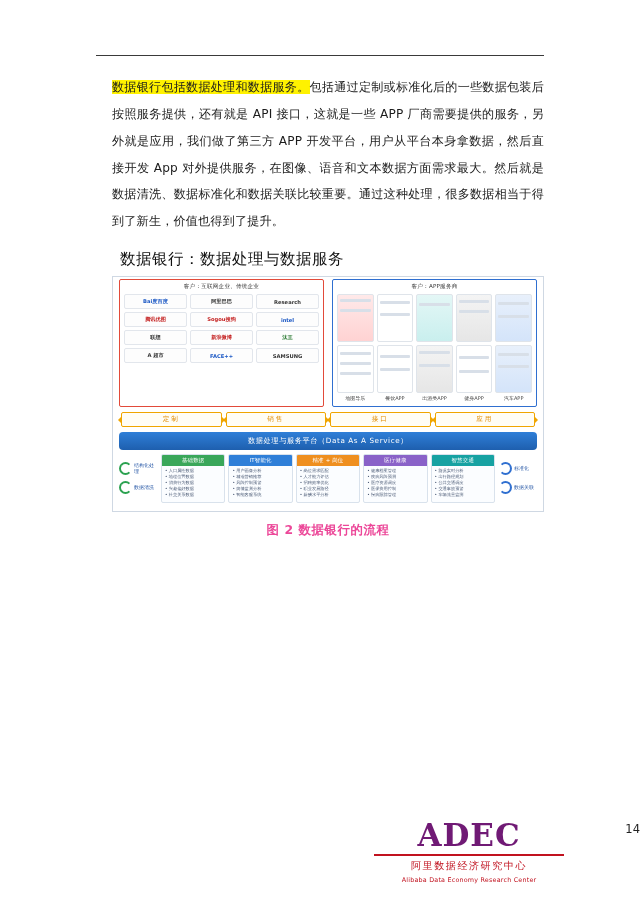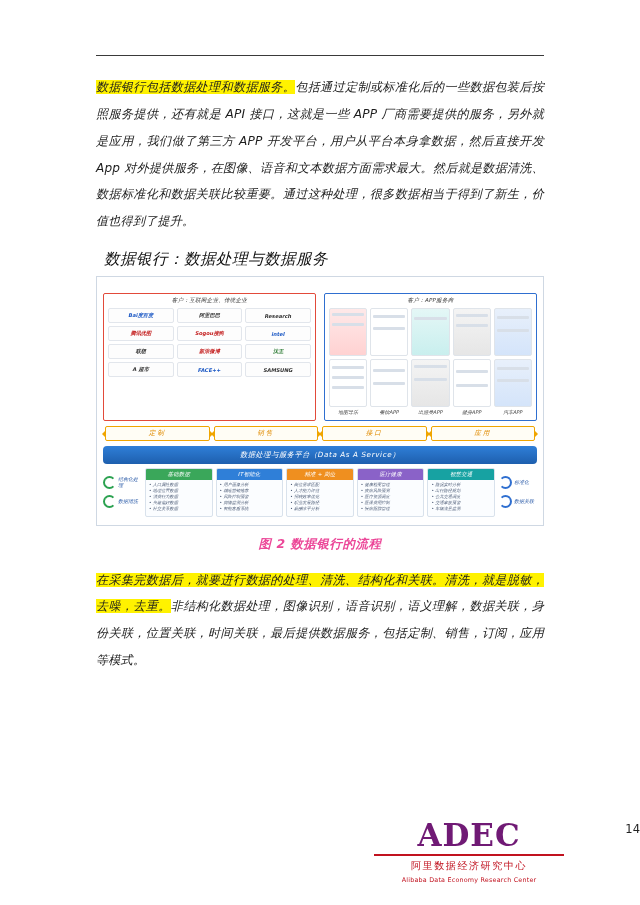--- a/index.html
+++ b/index.html
@@ -26,24 +26,23 @@
   .top-rule {
     position: absolute;
     left: 96px;
     right: 96px;
     top: 55px;
     height: 1px;
     background: #3a3a3a;
   }
   .content {
     position: absolute;
-    left: 96px;
+    left: 112px;
     right: 96px;
     top: 74px;
-    font-style: italic;
   }
   p.body-text {
     font-size: 12.1px;
     line-height: 2.22;
     text-align: justify;
     margin: 0;
     letter-spacing: 0.2px;
     color: #1c1c1c;
   }
   .hl {
@@ -54,21 +53,21 @@
     margin: 14px 0 6px 8px;
     color: #111;
     letter-spacing: 0.5px;
   }
   
   .figure {
     width: 100%;
     border: 1px solid #cfd8e3;
     background: #ffffff;
     box-sizing: border-box;
-    padding: 16px 6px 8px 6px;
+    padding: 2px 6px 8px 6px;
     position: relative;
   }
   .fig-top {
     display: flex;
     gap: 8px;
   }
   .fig-box {
     flex: 1;
     border: 1px solid #e24a3a;
     border-radius: 2px;
@@ -485,21 +484,20 @@
             <div class="circ blue"></div>
             <div class="circ-label">数据关联</div>
           </div>
         </div>
 
       </div>
     </div>
 
     <div class="caption">图 2  数据银行的流程</div>
 
-    <p class="body-text"><span class="hl">在采集完数据后，就要进行数据的处理、清洗、结构化和关联。清洗，就是脱敏，去噪，去重。</span><span>非结构化数据处理，图像识别，语音识别，语义理解，数据关联，身份关联，位置关联，时间关联，最后提供数据服务，包括定制、销售，订阅，应用等模式。</span></p>
 
   </div>
 
   <div class="page-number">14</div>
 
   <div class="logo-block">
     <div class="logo-word">ADEC</div>
     <div class="logo-rule"></div>
     <div class="logo-cn">阿里数据经济研究中心</div>
     <div class="logo-en">Alibaba Data Economy Research Center</div>

